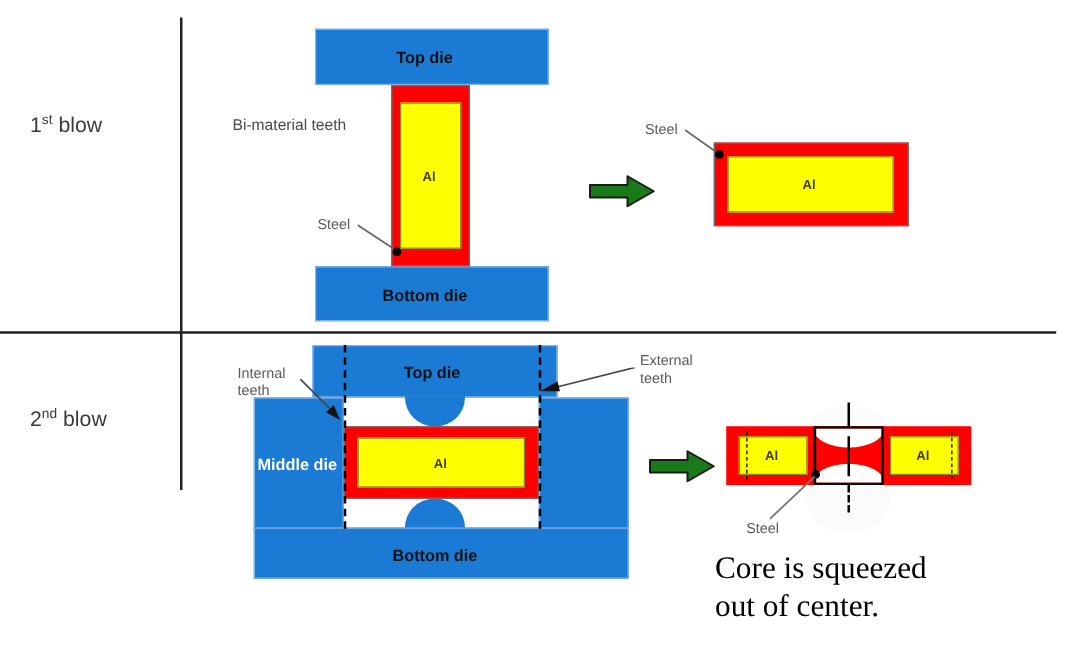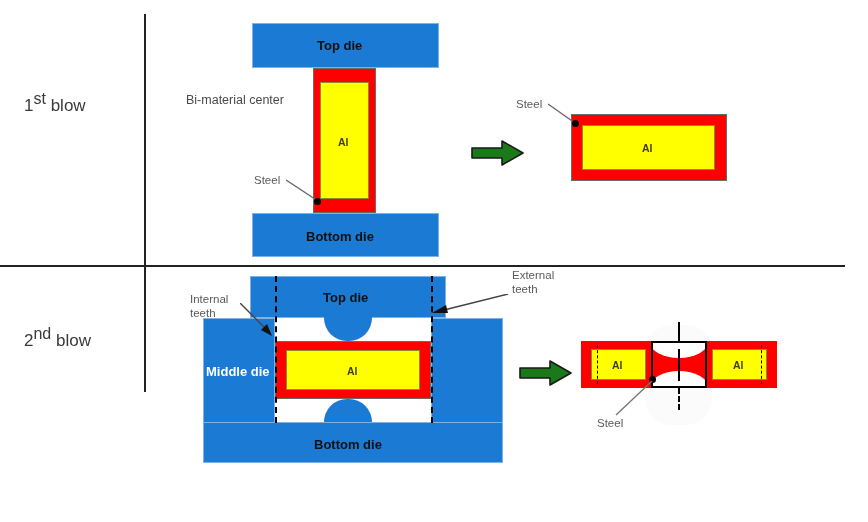--- a/index.html
+++ b/index.html
@@ -31,21 +31,21 @@
   
   .row-label {
     position: absolute;
     font-family: "Liberation Sans", sans-serif;
     font-size: 17px;
     color: #3a3a3a;
     font-weight: 400;
     white-space: nowrap;
   }
   .row-label sup {
-    font-size: 16px;
+    font-size: 11px;
     vertical-align: super;
   }
 
   
   .serif-caption {
     position: absolute;
     font-family: "Liberation Serif", "DejaVu Serif", serif;
     font-size: 25px;
     color: #000000;
     line-height: 1.22;
@@ -203,21 +203,21 @@
   <div class="die-label" style="left:317px; top:38px;">Top die</div>
 
   <div class="die" style="left:252px; top:213px; width:187px; height:44px;"></div>
   <div class="die-label" style="left:306px; top:229px;">Bottom die</div>
 
   <div class="steel" style="left:313px; top:68px; width:63px; height:145px;"></div>
 
   <div class="al" style="left:320px; top:82px; width:49px; height:117px;"></div>
   <div class="al-text" style="left:338px; top:136px;">Al</div>
 
-  <div class="anno big" style="left:186px; top:93px;">Bi-material center</div>
+  <div class="anno big" style="left:186px; top:93px;">Bi-material teeth</div>
 
   <div class="anno" style="left:254px; top:174px;">Steel</div>
   <svg class="leader" style="left:286px; top:178px;" width="40" height="28" viewBox="0 0 40 28">
     <line x1="0" y1="2" x2="32" y2="23" stroke="#666666" stroke-width="1.4"></line>
   </svg>
   <div class="dot" style="left:314px; top:198px;"></div>
 
   <svg class="arrow-svg" style="left:470px; top:138px;" width="56" height="30" viewBox="0 0 56 30">
     <polygon points="2,10 32,10 32,3 53,15 32,27 32,20 2,20" fill="#1a7a1a" stroke="#1a1a1a" stroke-width="1.6" stroke-linejoin="round"></polygon>
   </svg>
@@ -253,21 +253,21 @@
   <div class="dash-v" style="left:275px; top:276px; height:147px;"></div>
   <div class="dash-v" style="left:431px; top:276px; height:147px;"></div>
 
   <div class="anno" style="left:190px; top:293px;">Internal
 teeth</div>
   <svg class="leader" style="left:240px; top:303px;" width="42" height="40" viewBox="0 0 42 40">
     <line x1="0" y1="0" x2="30" y2="30" stroke="#444444" stroke-width="1.4"></line>
     <polygon points="32,33 21,27 27,21" fill="#111111"></polygon>
   </svg>
 
-  <div class="anno" style="left:512px; top:269px;">External
+  <div class="anno" style="left:512px; top:283px;">External
 teeth</div>
   <svg class="leader" style="left:430px; top:294px;" width="82" height="24" viewBox="0 0 82 24">
     <line x1="78" y1="0" x2="14" y2="16" stroke="#444444" stroke-width="1.4"></line>
     <polygon points="2,19 16,11 18,19" fill="#111111"></polygon>
   </svg>
 
   <svg class="arrow-svg" style="left:518px; top:358px;" width="56" height="30" viewBox="0 0 56 30">
     <polygon points="2,10 32,10 32,3 53,15 32,27 32,20 2,20" fill="#1a7a1a" stroke="#1a1a1a" stroke-width="1.6" stroke-linejoin="round"></polygon>
   </svg>
 
@@ -291,14 +291,16 @@
   <div class="centerline" style="left:678px; top:322px; height:20px;"></div>
   <div class="centerline" style="left:678px; top:349px; height:32px;"></div>
   <div class="centerline-dash" style="left:678px; top:388px; height:22px;"></div>
 
   <div class="dot" style="left:649px; top:376px;"></div>
   <svg class="leader" style="left:612px; top:381px;" width="44" height="40" viewBox="0 0 44 40">
     <line x1="40" y1="0" x2="4" y2="34" stroke="#777777" stroke-width="1.4"></line>
   </svg>
   <div class="anno" style="left:597px; top:417px;">Steel</div>
 
+  <div class="serif-caption" style="left:572px; top:440px;">Core is squeezed
+out of center.</div>
 
 </div>
 
 </body></html>

